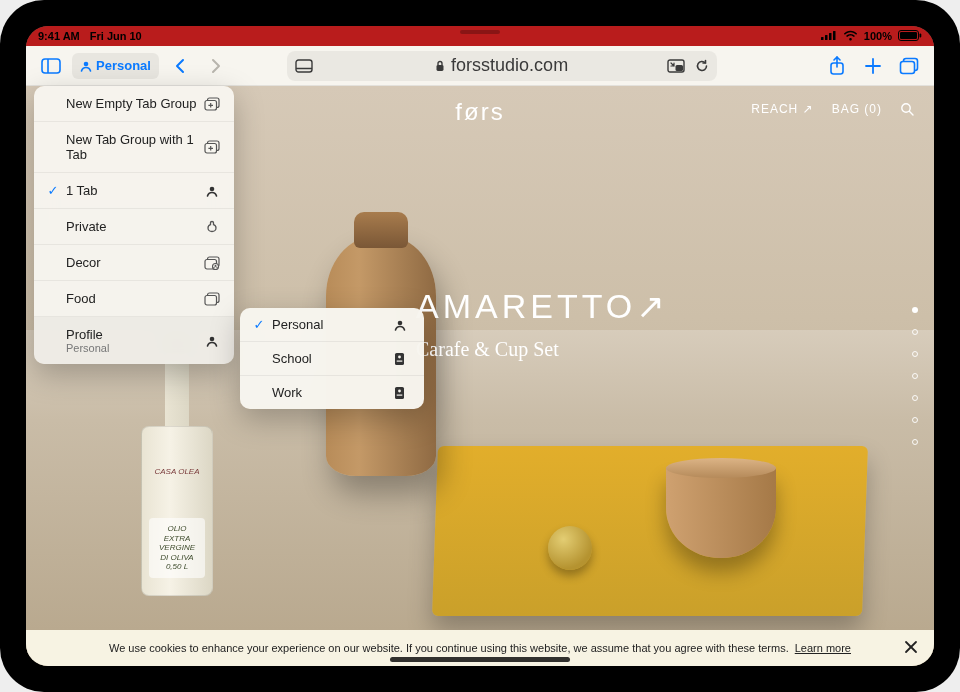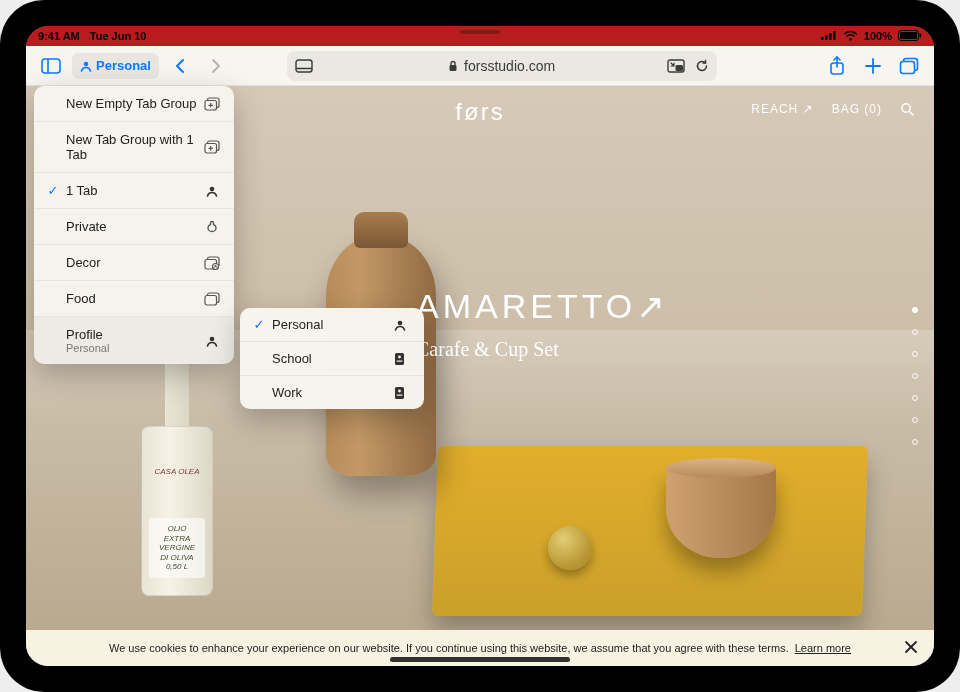--- a/index.html
+++ b/index.html
@@ -53,21 +53,21 @@
     display:flex; align-items:center; gap:4px;
     color:#0a7aff; font-size:13px; font-weight:600;
   }
   .address {
     flex:1; max-width:430px; height:30px;
     margin:0 auto;
     background:rgba(0,0,0,0.05);
     border-radius:8px;
     display:flex; align-items:center; justify-content:center;
     gap:6px;
-    font-size:14px; color:#3a3a3a;
+    font-size:18px; color:#3a3a3a;
     position:relative;
   }
   .address .left-aa, .address .right-ctrls {
     position:absolute; top:0; height:100%; display:flex; align-items:center;
   }
   .address .left-aa { left:8px; color:#3a3a3a; }
   .address .right-ctrls { right:8px; gap:10px; color:#3a3a3a; }
   .tb-right { display:flex; align-items:center; gap:6px; margin-left:auto; }
 
   
@@ -243,21 +243,21 @@
 </style>
 </head>
 <body>
 
 <div class="device">
   <div class="screen">
 
     <div class="status-bar">
       <div class="status-left">
         <span>9:41 AM</span>
-        <span>Tue Jun 10</span>
+        <span>Fri Jun 10</span>
       </div>
       <div class="grabber"></div>
       <div class="status-right">
         <span class="signal">
           <svg width="16" height="10" viewBox="0 0 16 10">
               <g fill="#000">
                 <rect x="0" y="7" width="2.5" height="3" rx="0.5"></rect>
                 <rect x="4" y="5" width="2.5" height="5" rx="0.5"></rect>
                 <rect x="8" y="3" width="2.5" height="7" rx="0.5"></rect>
                 <rect x="12" y="1" width="2.5" height="9" rx="0.5"></rect>

